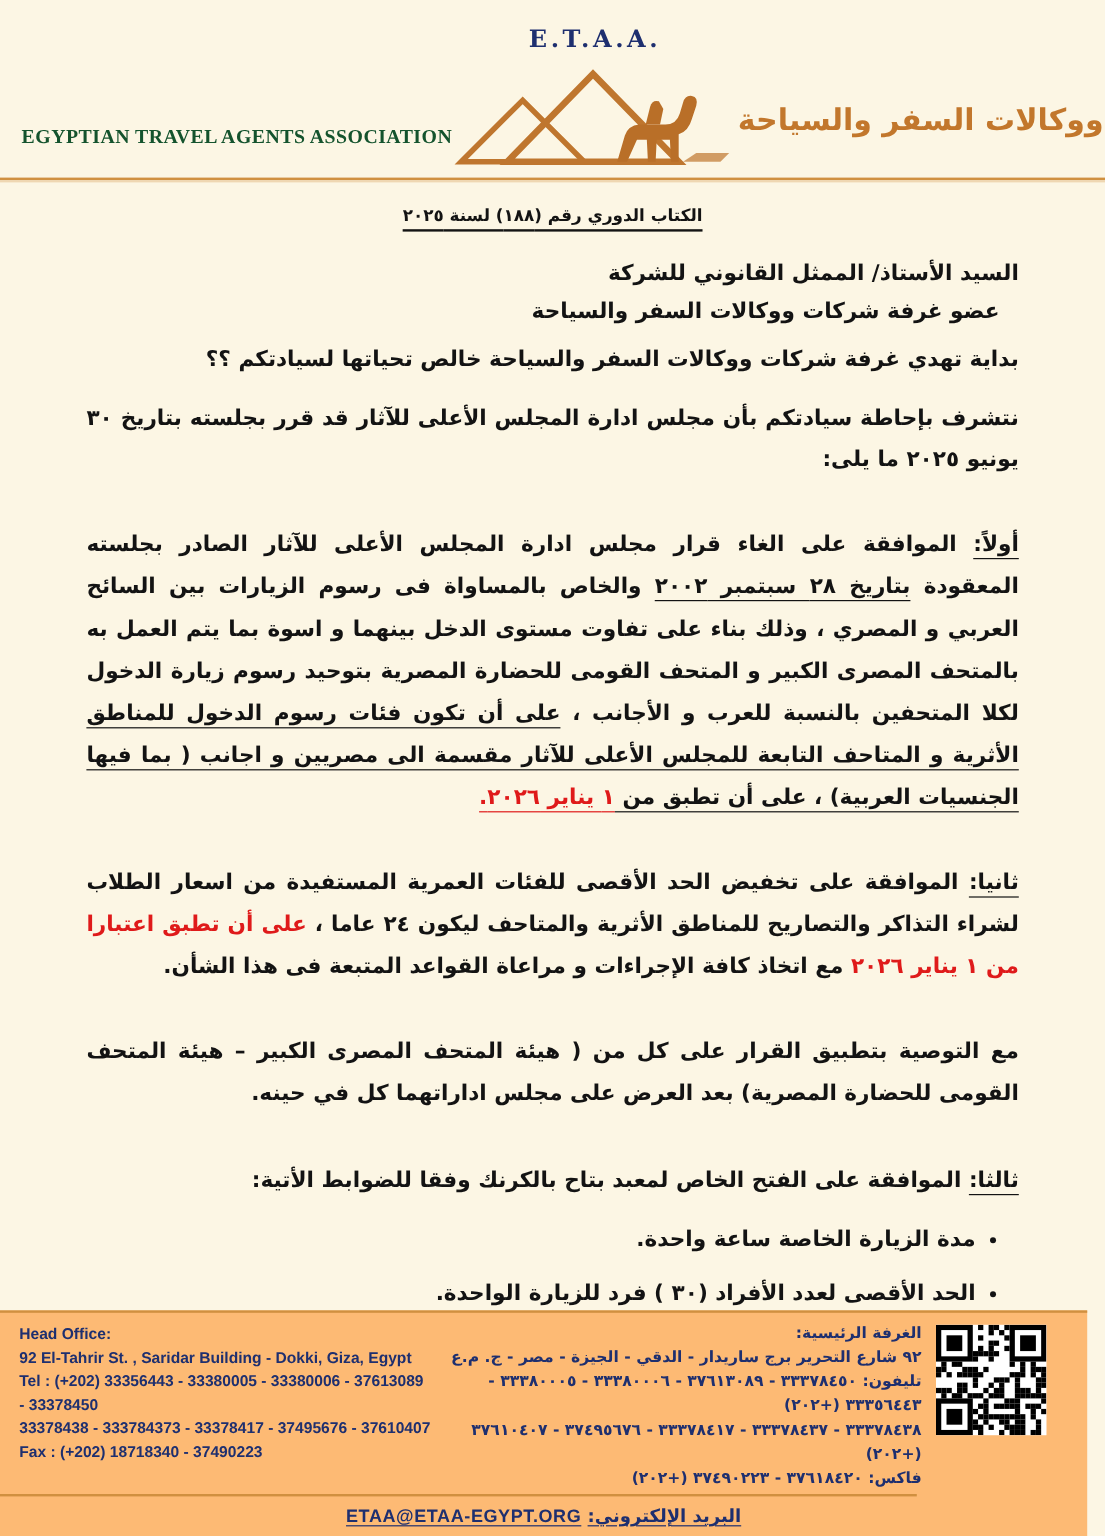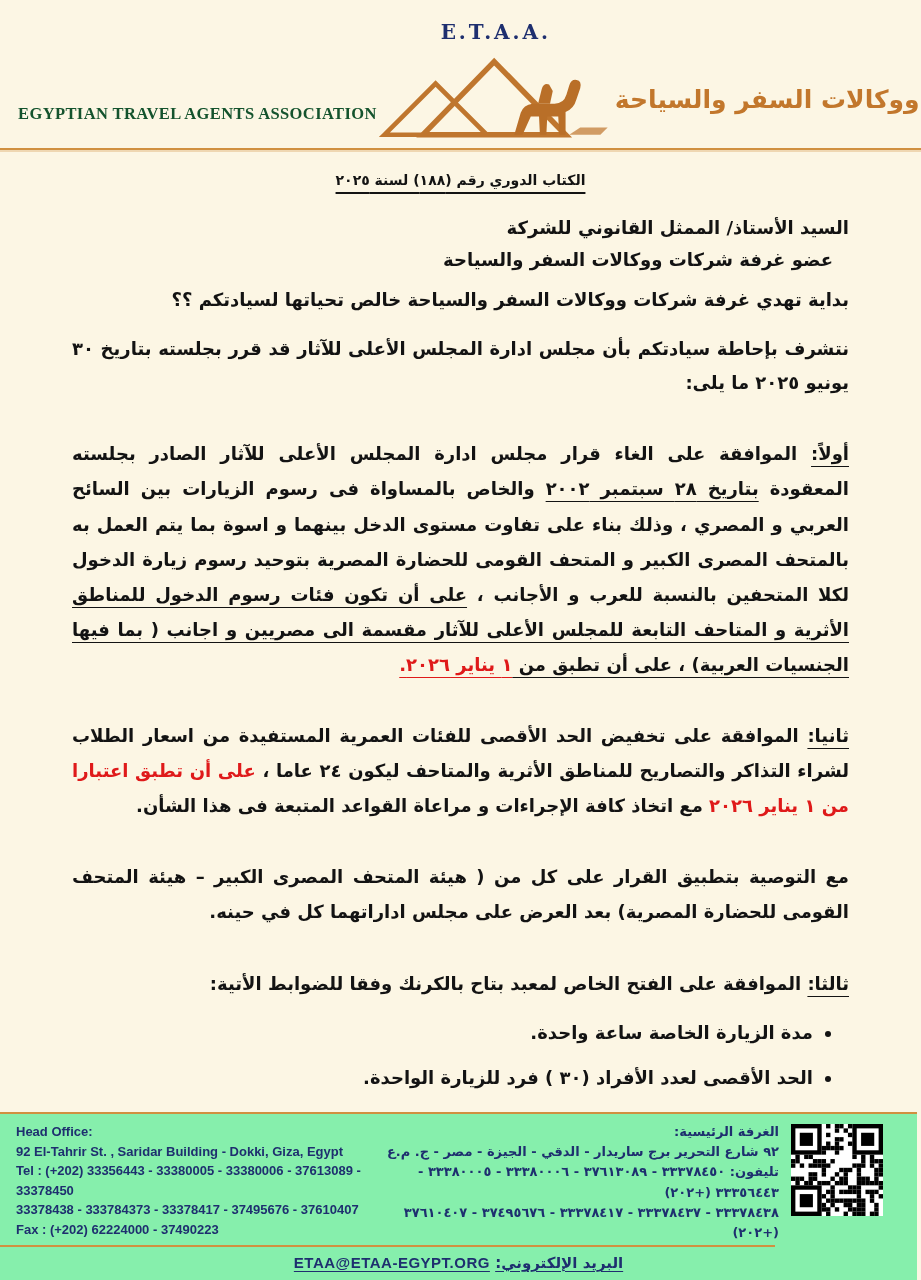--- a/index.html
+++ b/index.html
@@ -46,21 +46,21 @@
   .para {
     margin-top:36px; font-size:18px; font-weight:bold;
     line-height:1.95; text-align:justify;
   }
   .u { text-decoration:underline; text-underline-offset:6px; text-decoration-thickness:1.4px; }
   .red { color:#df1a1a; }
   ul.rules { margin-top:16px; padding-right:36px; font-size:18px; font-weight:bold; }
   ul.rules li { margin-top:13px; line-height:1.8; text-align:justify; }
 
   
-  .footer { position:absolute; left:0; right:4px; bottom:0; background:#86efac; padding-bottom:8px; }
+  .footer { position:absolute; left:0; right:15px; bottom:0; background:#fdba74; padding-bottom:8px; }
   .footer-rule-top { height:2px; background:#d09040; }
   .footer-body {
     display:flex; justify-content:space-between; align-items:flex-start;
     padding:8px 138px 2px 16px; min-height:88px;
   }
   .f-en { color:#1e2f6f; font-family:"Liberation Sans",sans-serif; font-size:13px; font-weight:bold; line-height:1.5; }
   .f-ar { direction:rtl; color:#1e2f6f; font-size:13px; font-weight:bold; line-height:1.55; text-align:right; }
   .qr { position:absolute; right:34px; top:12px; width:92px; height:92px; background:#fff; }
   .footer-rule-bottom { height:2px; background:#d09040; margin-right:142px; }
   .email-line {
@@ -128,27 +128,28 @@
   </main>
 
   <footer class="footer">
     <div class="footer-rule-top"></div>
     <div class="footer-body">
       <div class="f-en">
         <div>Head Office:</div>
         <div>92 El-Tahrir St. , Saridar Building - Dokki, Giza, Egypt</div>
         <div>Tel : (+202) 33356443 - 33380005 - 33380006 - 37613089 - 33378450</div>
         <div>33378438 - 333784373 - 33378417 - 37495676 - 37610407</div>
-        <div>Fax : (+202) 62224000 - 37490223</div>
+        <div>Fax : (+202) 18718340 - 37490223</div>
       </div>
       <div class="f-ar" lang="ar">
         <div>الغرفة الرئيسية:</div>
         <div>٩٢ شارع التحرير برج ساريدار - الدقي - الجيزة - مصر - ج. م.ع</div>
         <div>تليفون: ٣٣٣٧٨٤٥٠ - ٣٧٦١٣٠٨٩ - ٣٣٣٨٠٠٠٦ - ٣٣٣٨٠٠٠٥ - ٣٣٣٥٦٤٤٣ (+٢٠٢)</div>
         <div>٣٣٣٧٨٤٣٨ - ٣٣٣٧٨٤٣٧ - ٣٣٣٧٨٤١٧ - ٣٧٤٩٥٦٧٦ - ٣٧٦١٠٤٠٧ (+٢٠٢)</div>
+        <div>فاكس: ٣٧٦١٨٤٢٠ - ٣٧٤٩٠٢٢٣ (+٢٠٢)</div>
       </div>
     </div>
     <svg class="qr" aria-hidden="true" viewBox="0 0 84 84">
         <rect x="0" y="0" width="84" height="84" fill="#fff"></rect>
         <rect x="32" y="0" width="4" height="4" fill="#000"></rect>
         <rect x="40" y="0" width="4" height="4" fill="#000"></rect>
         <rect x="44" y="0" width="4" height="4" fill="#000"></rect>
         <rect x="52" y="0" width="4" height="4" fill="#000"></rect>
         <rect x="40" y="4" width="4" height="4" fill="#000"></rect>
         <rect x="48" y="4" width="4" height="4" fill="#000"></rect>

